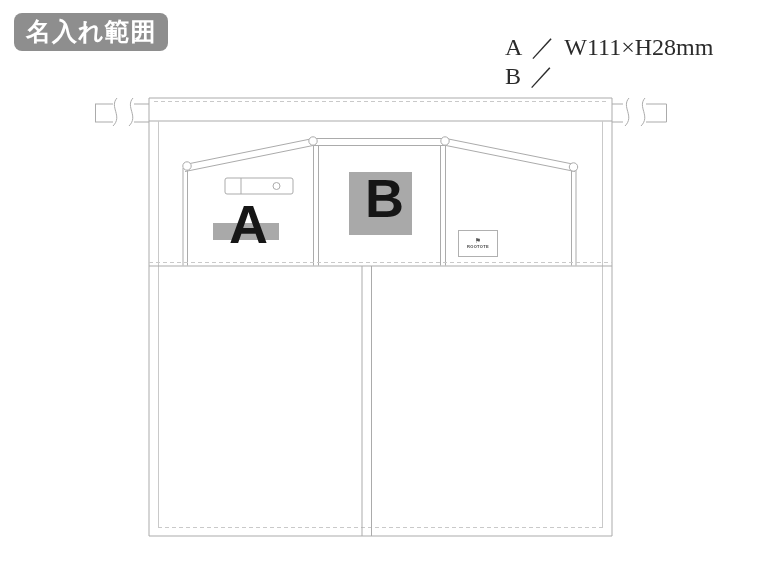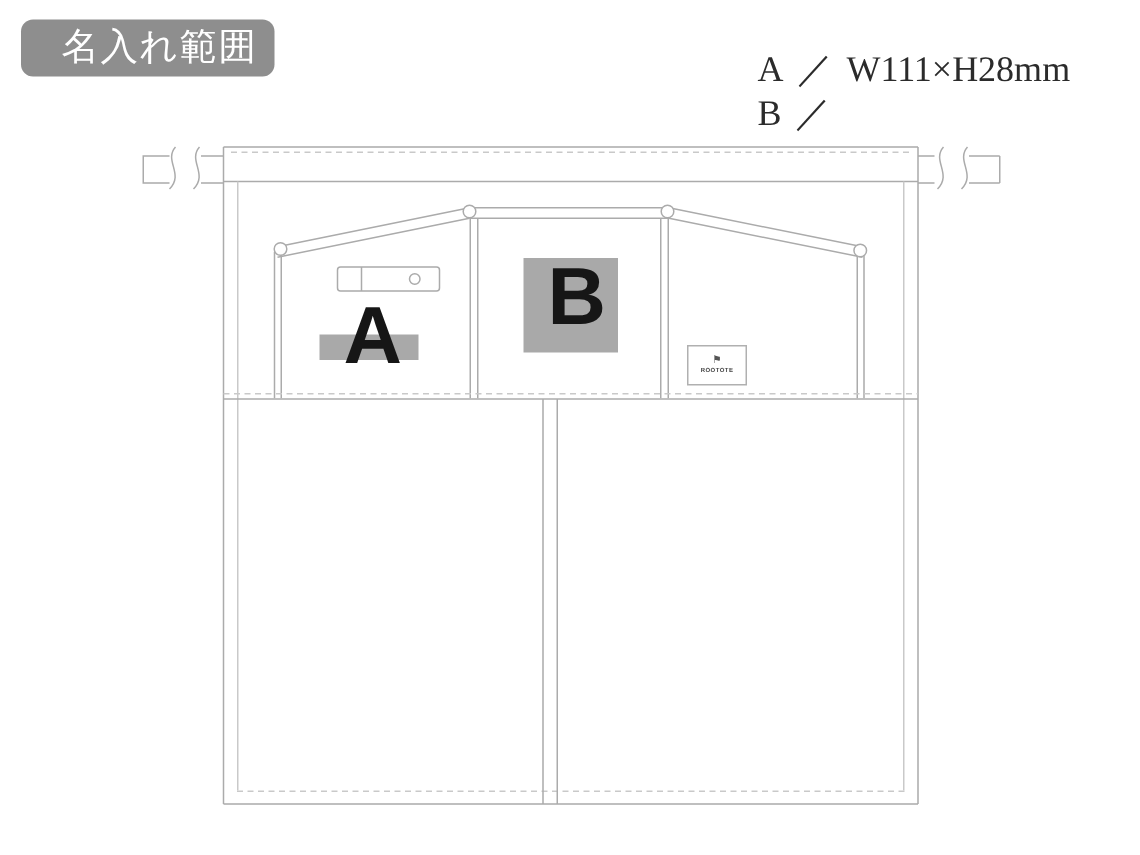--- a/index.html
+++ b/index.html
@@ -3,21 +3,21 @@
 <meta charset="utf-8">
 <style>
   html,body{margin:0;padding:0;background:#ffffff;}
   .stage{
     position:relative;width:760px;height:570px;background:#ffffff;
     font-family:"Liberation Sans",sans-serif;overflow:hidden;
   }
   .art{position:absolute;left:0;top:0;width:760px;height:570px;}
   .badge{
     position:absolute;left:14px;top:13px;background:#8e8e8e;color:#ffffff;
-    font-weight:normal;font-size:25px;line-height:1;padding:6px 11px 7px 27px;
+    font-weight:bold;font-size:25px;line-height:1;padding:6px 11px 7px 12px;
     border-radius:8px;letter-spacing:1px;white-space:nowrap;
   }
   .legend{
     position:absolute;left:505px;top:33px;color:#2b2b2b;
     font-family:"Liberation Serif",serif;font-size:24px;
   }
   .legend-row{height:29px;line-height:29px;white-space:nowrap;display:flex;align-items:baseline;}
   .lg-sep{margin:0 9px;}
   .area-bar{position:absolute;background:#a9a9a9;}
   .a-bar{left:213px;top:223px;width:66px;height:17px;}

